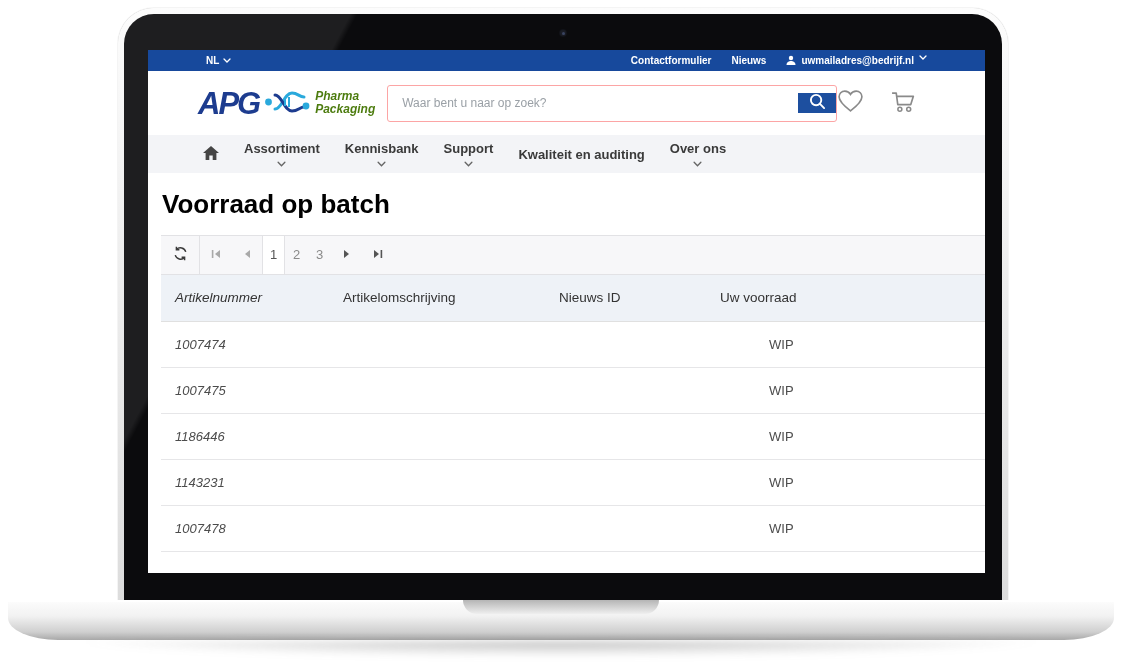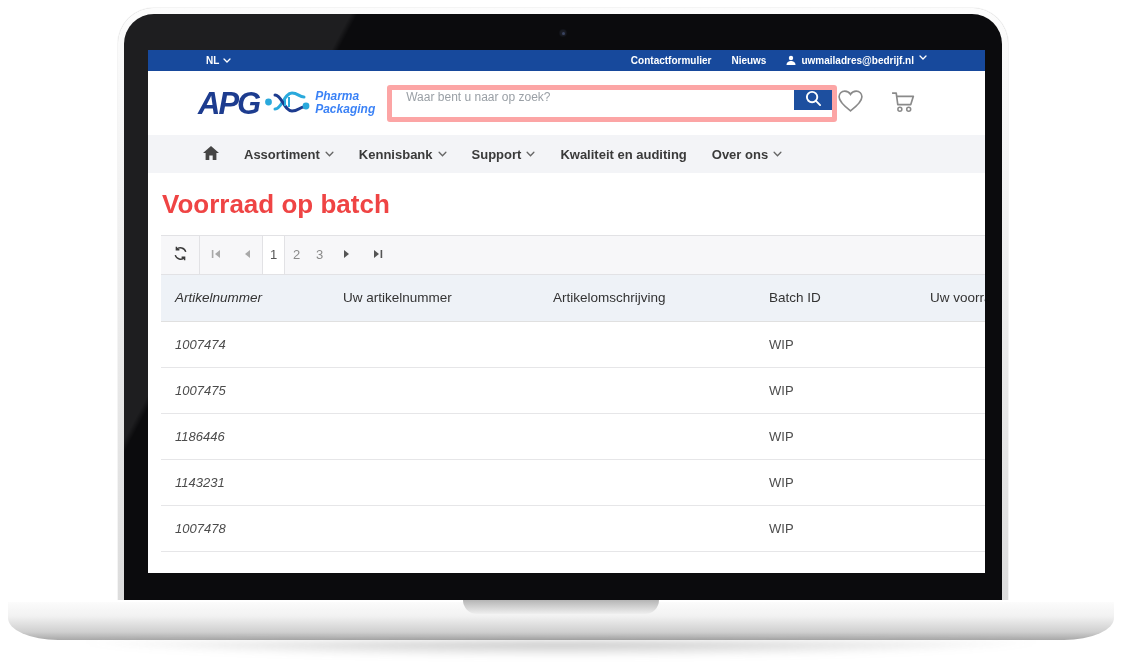--- a/index.html
+++ b/index.html
@@ -33,38 +33,38 @@
   .lang{display:flex;align-items:center;gap:4px;cursor:pointer;}
   .tb-right{margin-left:auto;display:flex;align-items:center;gap:20px;}
   .tb-link{cursor:pointer;}
   .account{display:flex;gap:5px;cursor:pointer;font-weight:700;}
   .caret{display:inline-flex;}
 
   
   .site-header{height:64px;display:flex;align-items:center;padding:0 68px 0 50px;background:#fff;}
   .logo{display:flex;align-items:center;gap:5px;cursor:pointer;}
   .logo-apg{font-size:31px;font-weight:700;font-style:italic;color:#1d3c8f;letter-spacing:-2px;line-height:1;}
-  .logo-tag{font-size:12px;font-weight:700;font-style:italic;color:#3b82f6;line-height:1.1;}
-  .search{margin-left:12px;width:466px;height:37px;border:5px solid #fca5a5;border-radius:3px;
-    display:flex;align-items:flex-start;overflow:hidden;background:#fff;}
+  .logo-tag{font-size:12px;font-weight:700;font-style:italic;color:#4d7c0f;line-height:1.1;}
+  .search{margin-left:12px;width:466px;height:37px;border:1px solid #fca5a5;border-radius:3px;
+    display:flex;align-items:center;overflow:hidden;background:#fff;}
   .search input{flex:1;border:0;outline:0;padding:0 14px;font-size:12px;color:#555;font-family:inherit;background:transparent;}
   .search input::placeholder{color:#9aa0a6;}
   .search-btn{width:38px;background:#1d4f9f;border:0;display:flex;align-items:center;justify-content:center;cursor:pointer;}
   .hdr-icons{margin-left:auto;display:flex;align-items:center;gap:26px;}
   .icon-btn{background:none;border:0;cursor:pointer;display:flex;align-items:center;}
 
   
   .nav{height:38px;background:#f3f4f7;display:flex;align-items:center;gap:25px;padding:0 55px;
     font-size:13px;font-weight:600;color:#3a3a3a;}
-  .nav-item{display:flex;align-items:center;gap:5px;cursor:pointer;white-space:nowrap;}
+  .nav-item{display:flex;align-items:center;gap:5px;cursor:pointer;white-space:nowrap;flex-direction:column;}
   .nav .caret{color:#666;}
 
   
   .main{padding-left:13px;}
-  .page-title{font-size:26px;font-weight:600;color:#ef4444;padding:15px 0 13px 1px;line-height:1.3;}
+  .page-title{font-size:26px;font-weight:600;color:#000000;padding:15px 0 13px 1px;line-height:1.3;}
 
   .pager{height:40px;background:#f7f7f9;border-top:1px solid #e2e2e5;border-bottom:1px solid #e2e2e5;
     display:flex;align-items:stretch;font-size:13px;color:#999;}
   .pg-refresh{width:39px;display:flex;align-items:center;justify-content:center;border-right:1px solid #e2e2e5;cursor:pointer;}
   .pg-nav{width:31px;display:flex;align-items:center;justify-content:center;cursor:pointer;}
   .pg-page{width:23px;display:flex;align-items:center;justify-content:center;color:#8a8a8a;cursor:pointer;}
   .pg-page.current{background:#fff;border-left:1px solid #e2e2e5;border-right:1px solid #e2e2e5;color:#555;}
 
   .table{width:1000px;font-size:13px;color:#4c4c4c;}
   .t-head{display:flex;background:#eef2f7;height:47px;align-items:center;color:#333;
@@ -256,23 +256,22 @@
                   <path d="M1 1 L6 5 L1 9 Z" fill="#555"></path>
                   <rect x="7.6" y="1" width="1.6" height="8" fill="#555"></rect>
                 </svg>
             </span>
           </div>
         </div>
 
         <div class="table">
           <div class="t-head">
             <div class="t-cell c1">Artikelnummer</div>
-            <div class="t-cell c2">Uw artikelnummer</div>
             <div class="t-cell c3">Artikelomschrijving</div>
-            <div class="t-cell c4">Batch ID</div>
+            <div class="t-cell c4">Nieuws ID</div>
             <div class="t-cell c5">Uw voorraad</div>
           </div>
 
           <div class="t-row">
             <div class="t-cell c1">1007474</div>
             <div class="t-cell c2"></div>
             <div class="t-cell c3"></div>
             <div class="t-cell c4">WIP</div>
             <div class="t-cell c5"></div>
           </div>

